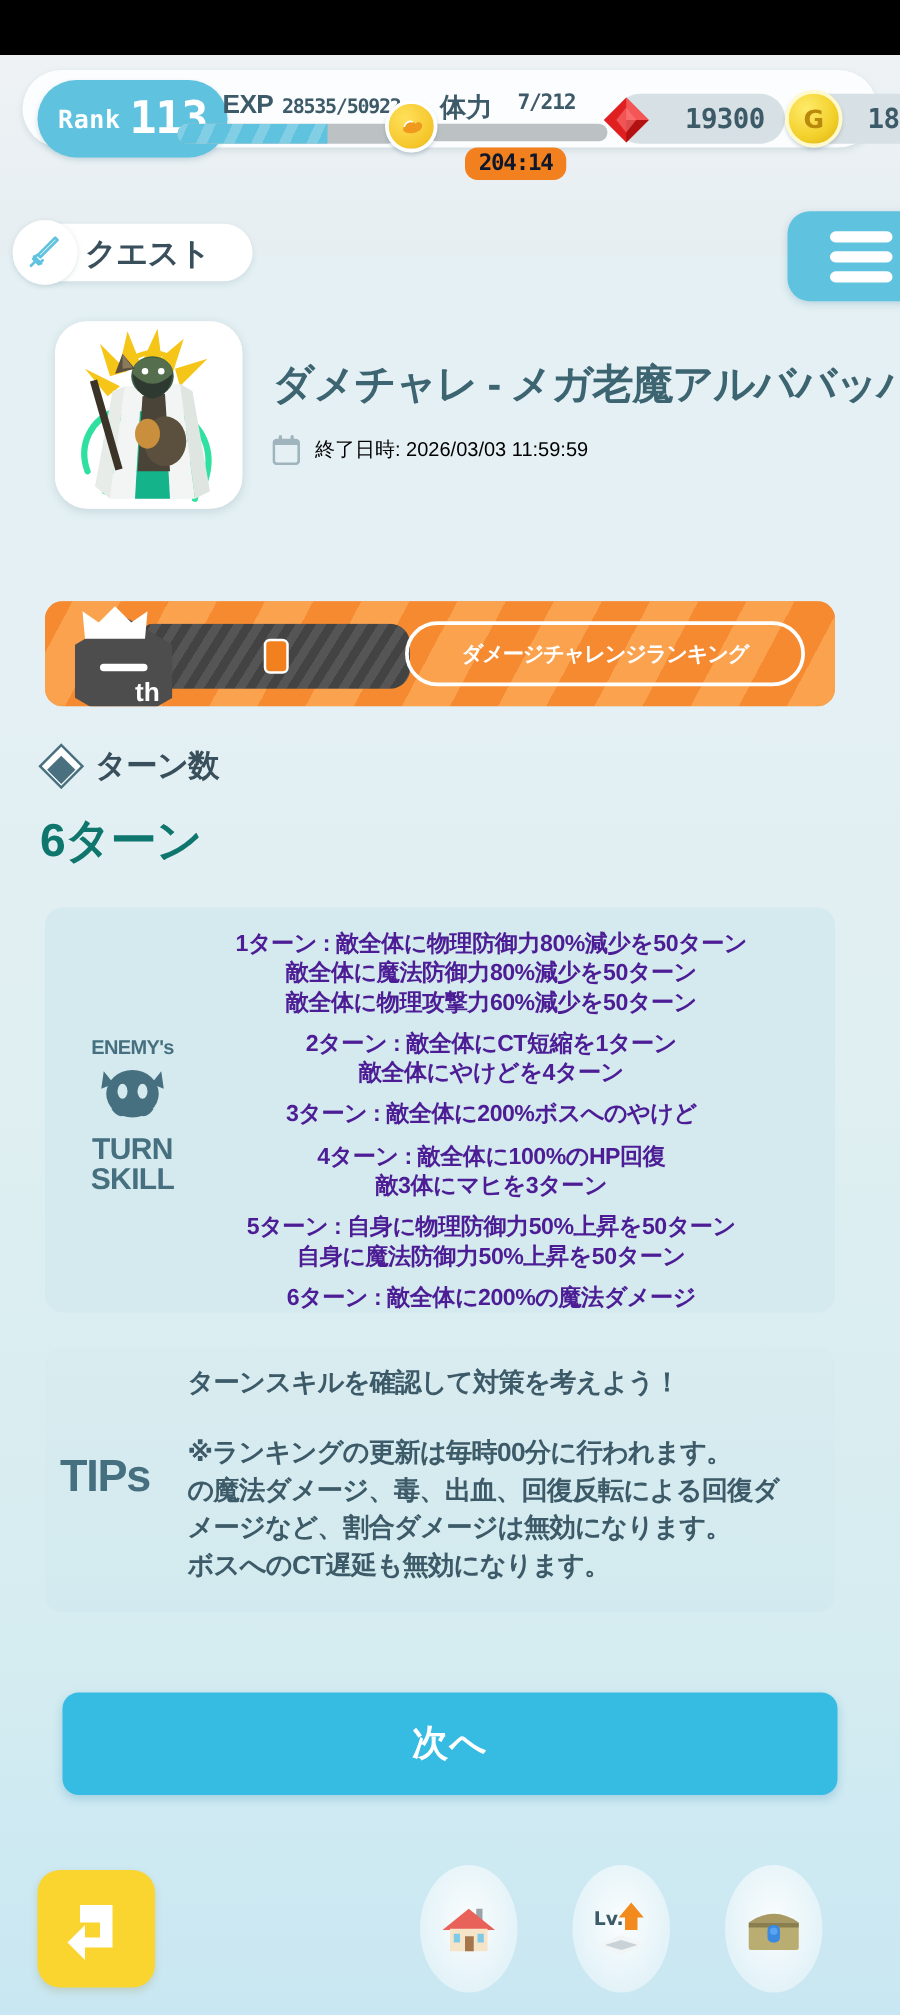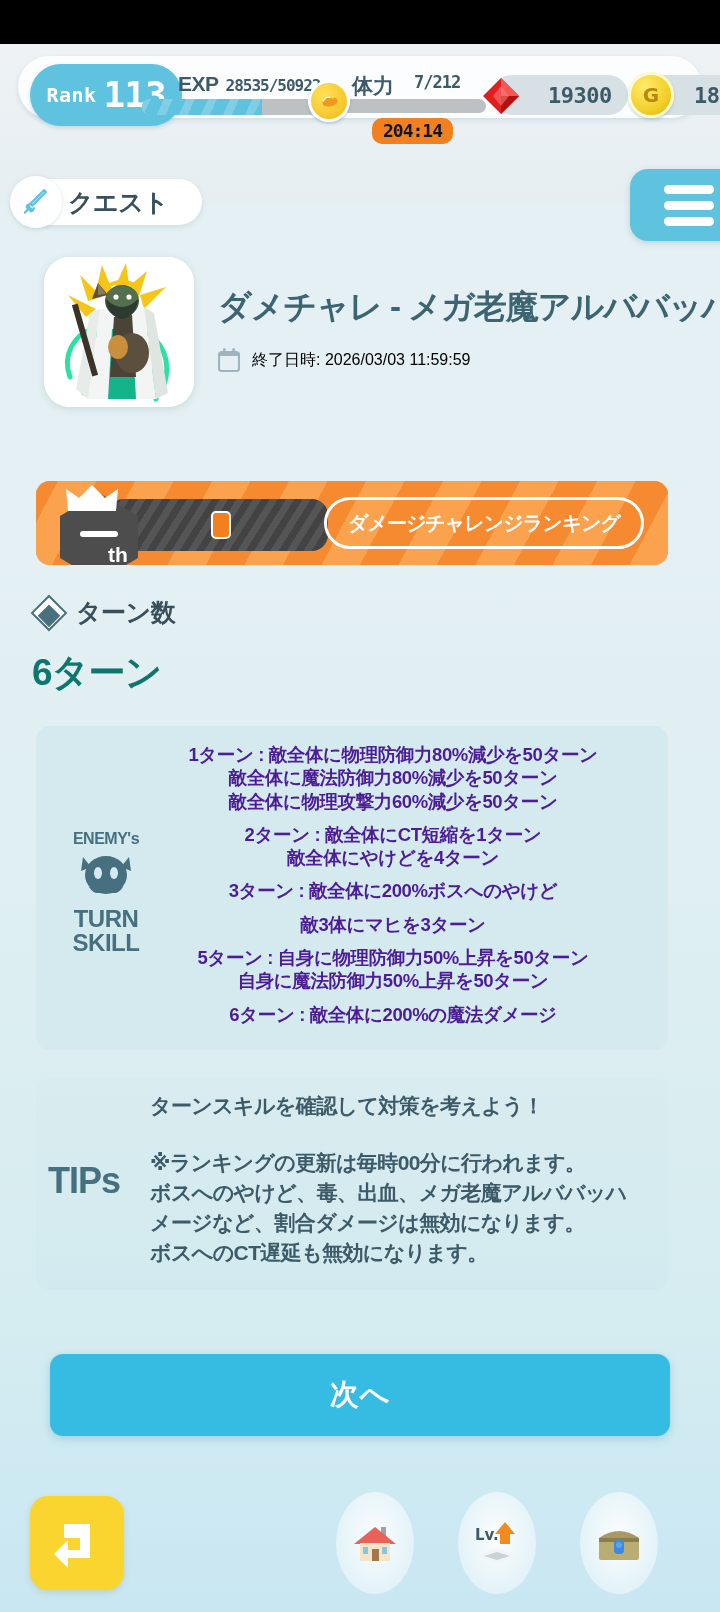--- a/index.html
+++ b/index.html
@@ -135,21 +135,21 @@
     background:#4a4a4a; border-radius:8px 16px 16px 8px;
     background-image:repeating-linear-gradient(-58deg,#555 0 7px,#434343 7px 14px);
     display:flex; align-items:center; justify-content:center;
   }
   .rank-bar-num{ width:20px; height:28px; border:2px solid #fff; border-radius:5px;
                  background:#f2801e; }
   .rank-btn{
     position:absolute; left:288px; top:16px; width:320px; height:52px; z-index:3;
     border:3px solid #fff; border-radius:26px;
     display:flex; align-items:center; justify-content:center;
-    color:#fff; font-size:20px; font-weight:bold; letter-spacing:-1px;
+    color:#fff; font-size:17px; font-weight:bold; letter-spacing:-1px;
   }
 
   
   .sec-head{ position:absolute; left:36px; top:552px; display:flex; align-items:center; gap:14px; }
   .diamond{ width:26px; height:26px; background:#fff; transform:rotate(45deg);
             border:2px solid #49707f; }
   .diamond i{ position:absolute; left:5px; top:5px; width:16px; height:16px; background:#49707f; }
   .sec-title{ color:#39505c; font-size:25px; font-weight:bold; letter-spacing:-.5px; }
   .turn-count{ position:absolute; left:32px; top:604px; color:#0f766e;
                font-size:37px; font-weight:bold; letter-spacing:-1px; }
@@ -387,37 +387,38 @@
         <div class="skill-line">敵全体に物理攻撃力60%減少を50ターン</div>
       </div>
       <div class="skill-group">
         <div class="skill-line">2ターン : 敵全体にCT短縮を1ターン</div>
         <div class="skill-line">敵全体にやけどを4ターン</div>
       </div>
       <div class="skill-group">
         <div class="skill-line">3ターン : 敵全体に200%ボスへのやけど</div>
       </div>
       <div class="skill-group">
+        <div class="skill-line">4ターン : 敵全体に100%のHP回復</div>
         <div class="skill-line">敵3体にマヒを3ターン</div>
       </div>
       <div class="skill-group">
         <div class="skill-line">5ターン : 自身に物理防御力50%上昇を50ターン</div>
         <div class="skill-line">自身に魔法防御力50%上昇を50ターン</div>
       </div>
       <div class="skill-group">
         <div class="skill-line">6ターン : 敵全体に200%の魔法ダメージ</div>
       </div>
     </div>
 
   <div class="panel panel-tips"></div>
   <div class="tips-lead">ターンスキルを確認して対策を考えよう！</div>
   <div class="tips-word">TIPs</div>
   <div class="tips-body">
       <div class="tips-line">※ランキングの更新は毎時00分に行われます。</div>
-      <div class="tips-line">ボスへのやけど、毒、出血、メガ老魔アルババッハ</div>
+      <div class="tips-line">の魔法ダメージ、毒、出血、回復反転による回復ダ</div>
       <div class="tips-line">メージなど、割合ダメージは無効になります。</div>
       <div class="tips-line">ボスへのCT遅延も無効になります。</div>
     </div>
 
   <div class="next-btn">次へ</div>
 
   <div class="back-btn">
     <svg width="54" height="54" viewBox="0 0 54 54">
       <path d="M40 8 H14 V22 H30 V34 H18 V24 L4 38 L18 52 V42 H40 Z" fill="#fff"></path>
     </svg>

